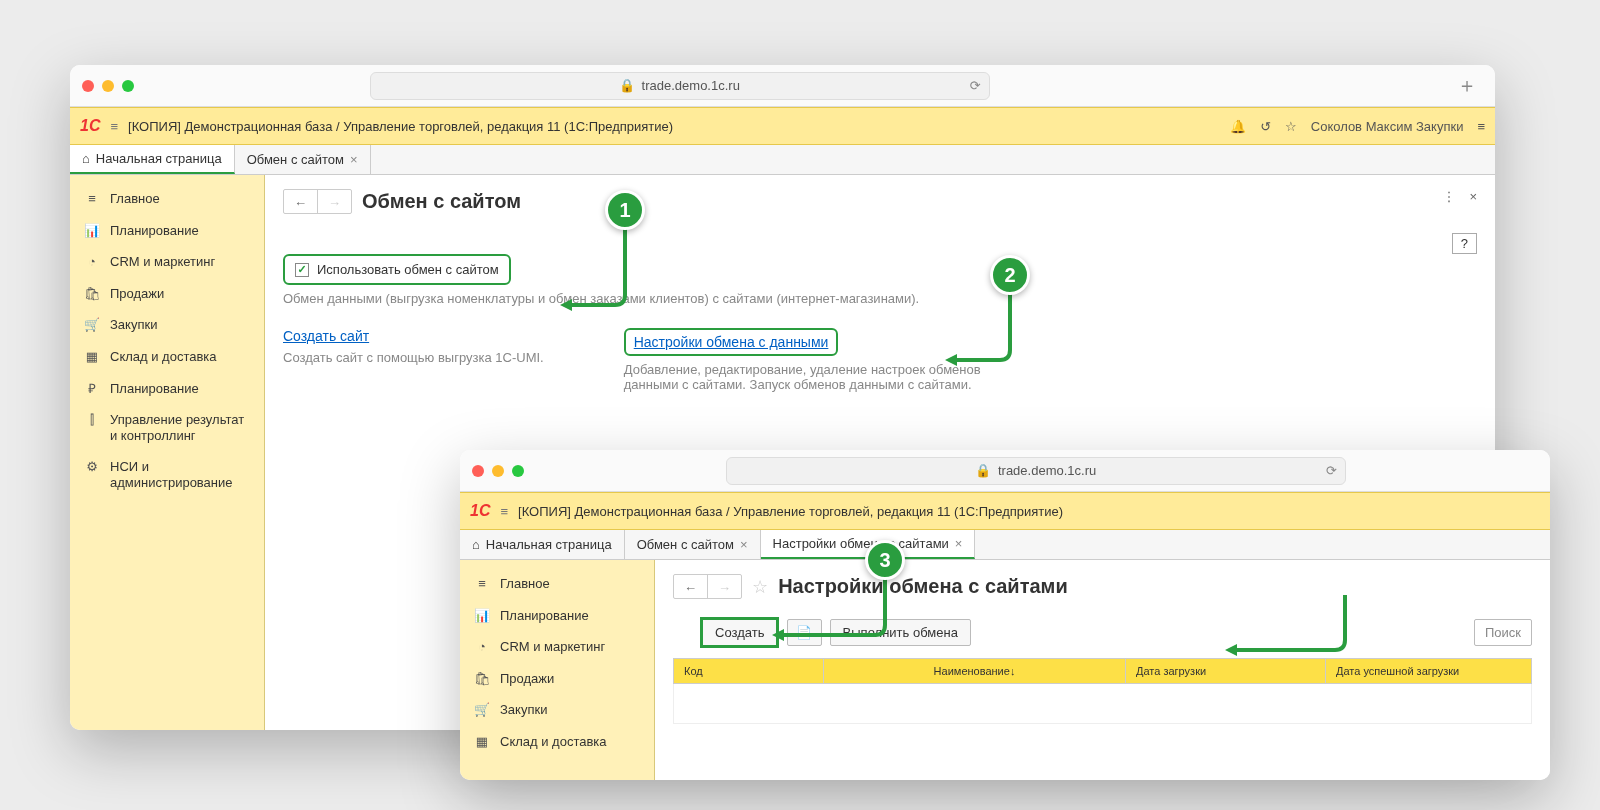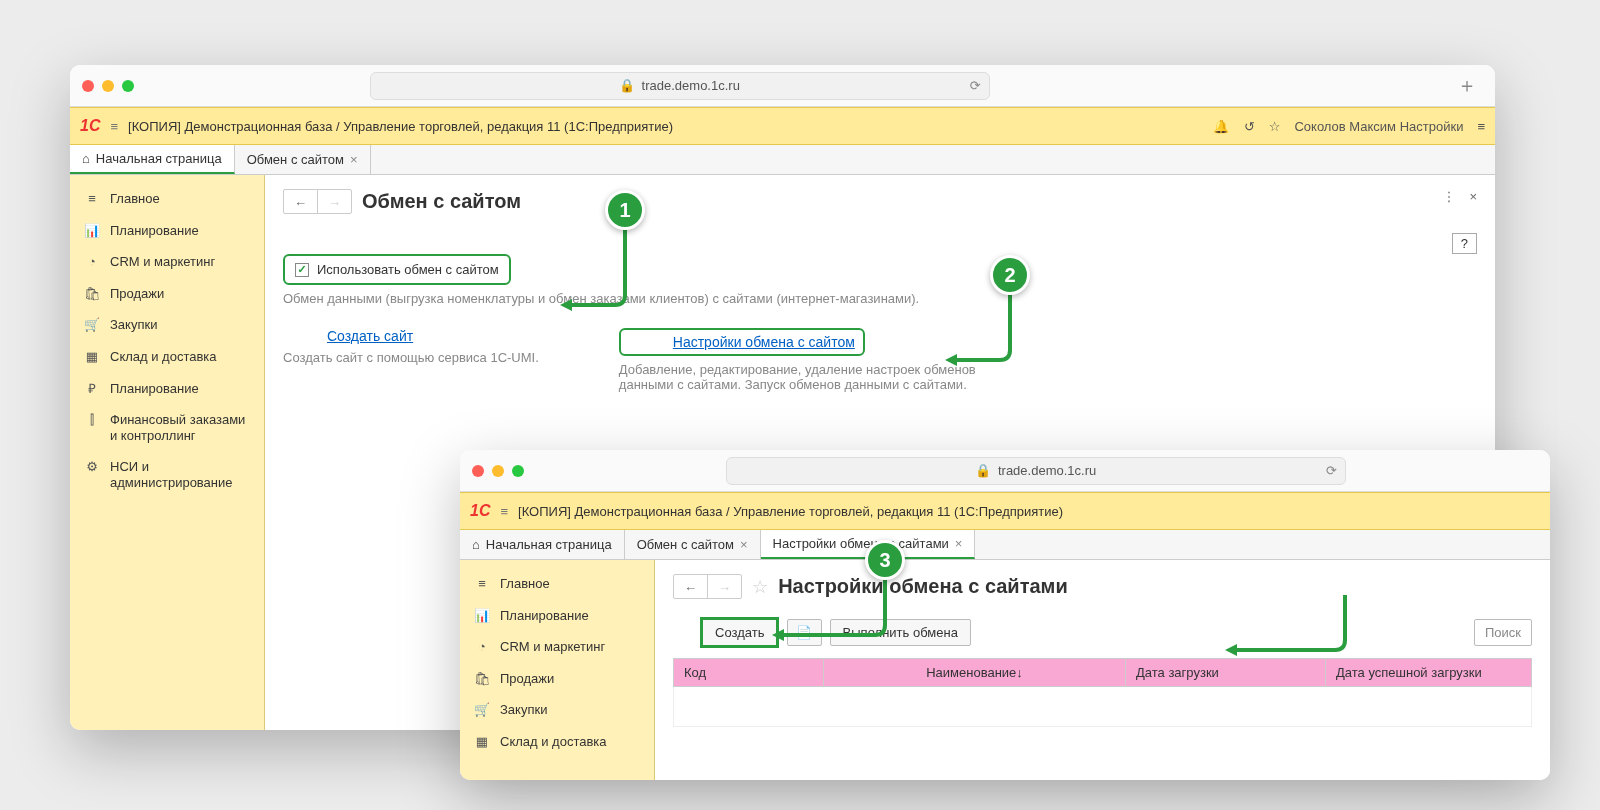--- a/index.html
+++ b/index.html
@@ -135,21 +135,21 @@
     border: 1px solid #888;
     display: inline-flex;
     align-items: center;
     justify-content: center;
     font-size: 11px;
     color: #2a9d3f;
     font-weight: bold;
   }
   .muted { color: #888; font-size: 13px; margin-top: 6px; }
   .links-row { display: flex; gap: 80px; margin-top: 22px; align-items: flex-start; }
-  .link { color: #0060c4; text-decoration: underline; font-size: 14px; cursor: pointer; margin-left: 44px; }
+  .link { color: #0060c4; text-decoration: underline; font-size: 14px; cursor: pointer; }
   .link-highlight {
     border: 2px solid #2a9d3f;
     border-radius: 6px;
     padding: 4px 8px;
     display: inline-block;
   }
   .col { max-width: 400px; }
   
   .toolbar { display: flex; gap: 8px; margin: 10px 0; align-items: center; }
   .btn {
@@ -157,24 +157,24 @@
     background: #f7f7f7;
     padding: 5px 12px;
     border-radius: 2px;
     font-size: 13px;
     color: #333;
   }
   .btn.highlight { border: 3px solid #2a9d3f; border-radius: 0; margin-left: 27px; }
   .searchbox { margin-left: auto; border: 1px solid #bbb; padding: 5px 10px; color: #888; border-radius: 2px; }
   .table-head {
     display: flex;
-    background: #f9a8d4;
+    background: #fde047;
     border: 1px solid #ccc;
     border-left: none;
-    font-size: 13px;
+    font-size: 11px;
   }
   .th {
     padding: 6px 10px;
     border-left: 1px solid #ccc;
     color: #333;
   }
   
   .callout {
     position: absolute;
     width: 40px;
@@ -215,21 +215,21 @@
     <div class="plus">＋</div>
   </div>
   <div class="appbar">
     <span class="logo1c">1С</span>
     <span class="burger">≡</span>
     <span class="title">[КОПИЯ] Демонстрационная база / Управление торговлей, редакция 11  (1С:Предприятие)</span>
     <div class="right">
       <span>🔔</span>
       <span>↺</span>
       <span>☆</span>
-      <span>Соколов Максим Настройки</span>
+      <span>Соколов Максим Закупки</span>
       <span>≡</span>
     </div>
   </div>
   <div class="tabs">
     <div class="tab home">
       <span>⌂</span>
       <span>Начальная страница</span>
     </div>
     <div class="tab">
       <span>Обмен с сайтом</span>
@@ -261,21 +261,21 @@
       <div class="item">
           <span class="ico">▦</span>
           <span>Склад и доставка</span>
         </div>
       <div class="item">
           <span class="ico">₽</span>
           <span>Планирование</span>
         </div>
       <div class="item">
           <span class="ico">⫿</span>
-          <span>Финансовый заказами и контроллинг</span>
+          <span>Управление результат и контроллинг</span>
         </div>
       <div class="item">
           <span class="ico">⚙</span>
           <span>НСИ и администрирование</span>
         </div>
     </div>
     <div class="content">
       <div class="page-head">
         <div class="navbtns">
           <span>←</span>
@@ -293,25 +293,25 @@
         <div class="checkrow">
           <span class="checkbox">✓</span>
           <span>Использовать обмен с сайтом</span>
         </div>
         <div class="muted">Обмен данными (выгрузка номенклатуры и обмен заказами клиентов) с сайтами (интернет-магазинами).</div>
       </div>
 
       <div class="links-row">
         <div class="col">
           <a class="link">Создать сайт</a>
-          <div class="muted">Создать сайт с помощью сервиса 1C-UMI.</div>
+          <div class="muted">Создать сайт с помощью выгрузка 1C-UMI.</div>
         </div>
         <div class="col">
           <span class="link-highlight">
-            <a class="link">Настройки обмена с сайтом</a>
+            <a class="link">Настройки обмена с данными</a>
           </span>
           <div class="muted">Добавление, редактирование, удаление настроек обменов данными с сайтами. Запуск обменов данными с сайтами.</div>
         </div>
       </div>
     </div>
   </div>
 </div>
 
 <div class="browser win2">
   <div class="chrome">

